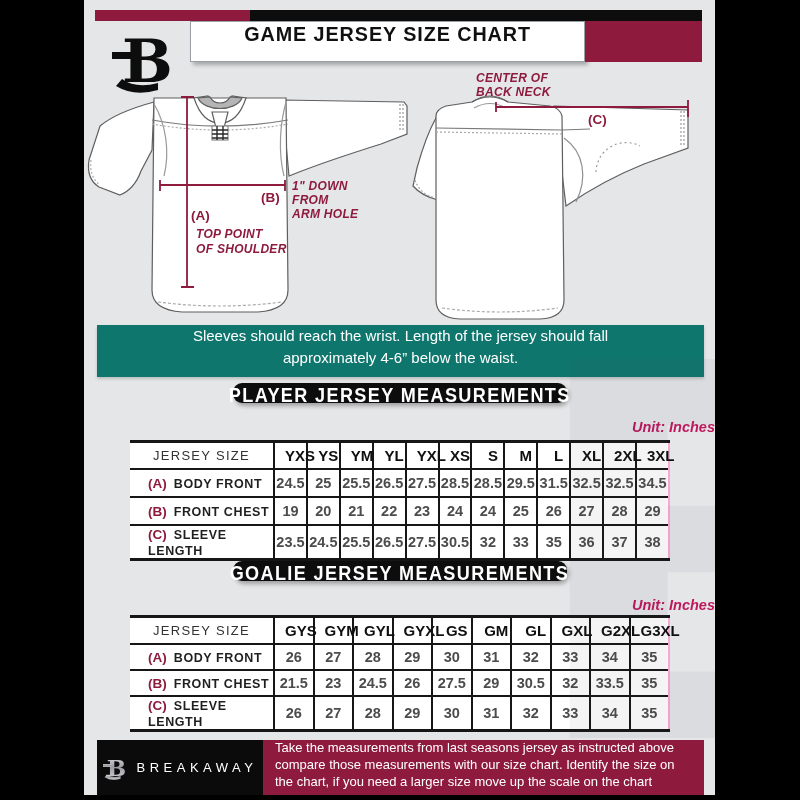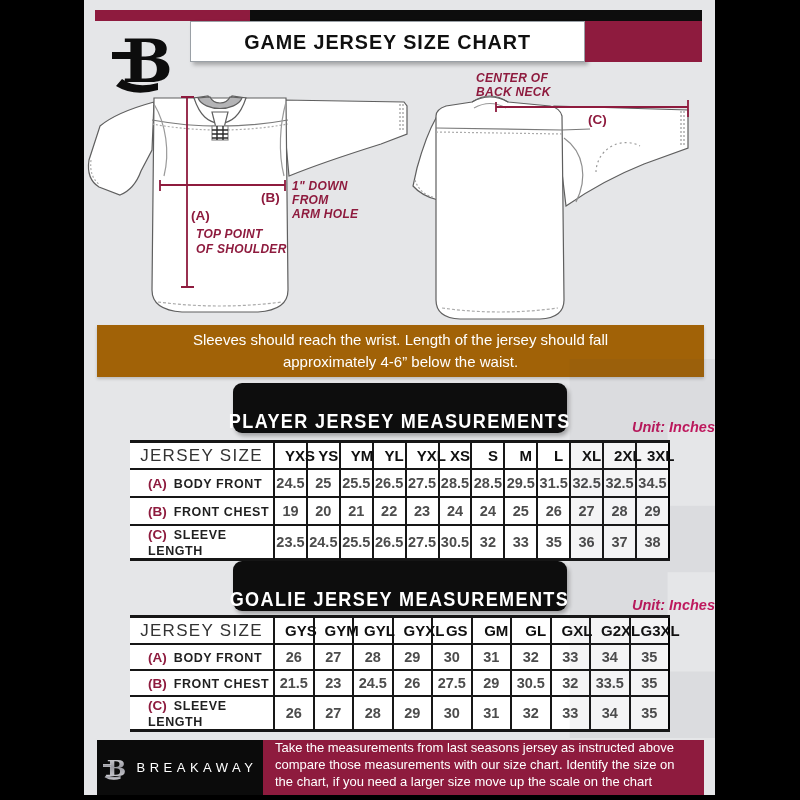--- a/index.html
+++ b/index.html
@@ -5,63 +5,63 @@
   html,body{margin:0;padding:0;background:#000;}
   .canvas{position:relative;width:800px;height:800px;background:#000;overflow:hidden;
           font-family:"Liberation Sans",sans-serif;}
   .content{position:absolute;left:84px;top:0;width:631px;height:795px;background:#e5e6e8;overflow:hidden;}
 
   
   .band-maroon{position:absolute;left:11px;top:10px;width:155px;height:11px;background:#8e1b3e;}
   .band-black{position:absolute;left:166px;top:10px;width:452px;height:11px;background:#0d0d0d;}
   .title-box{position:absolute;left:106px;top:21px;width:395px;height:41px;background:#fff;
              border:1px solid #9aa0a6;box-sizing:border-box;box-shadow:3px 3px 4px rgba(0,0,0,.28);
-             display:flex;align-items:center;justify-content:center;}
+             display:flex;align-items:flex-start;justify-content:center;}
   .title-box span{font-weight:bold;font-size:21px;letter-spacing:1px;color:#101010;
                   transform:scaleX(.94);white-space:nowrap;}
   .title-accent{position:absolute;left:501px;top:21px;width:117px;height:41px;background:#8e1b3e;}
   .logo{position:absolute;left:28px;top:22px;}
 
   
   .diagram{position:absolute;left:0;top:60px;}
   .anno{font-family:"Liberation Sans",sans-serif;font-weight:bold;font-style:italic;
         font-size:12px;fill:#8e1b3e;letter-spacing:.3px;}
   .annolabel{font-family:"Liberation Sans",sans-serif;font-weight:bold;font-size:13.5px;fill:#8e1b3e;}
 
   
-  .notice{position:absolute;left:13px;top:325px;width:607px;height:52px;background:#a16207;
-          display:flex;align-items:center;justify-content:center;box-shadow:0 2px 3px rgba(0,0,0,.18);}
+  .notice{position:absolute;left:13px;top:325px;width:607px;height:52px;background:#0f766e;
+          display:flex;align-items:flex-start;justify-content:center;box-shadow:0 2px 3px rgba(0,0,0,.18);}
   .notice span{color:#fff;font-size:15px;line-height:1.45;text-align:center;max-width:478px;}
 
   
-  .banner{position:absolute;left:50%;transform:translateX(-50%);width:334px;height:50px;background:#0d0d0d;
-          border-radius:9px;display:flex;align-items:flex-end;justify-content:center;
+  .banner{position:absolute;left:50%;transform:translateX(-50%);width:334px;height:20px;background:#0d0d0d;
+          border-radius:9px;display:flex;align-items:flex-start;justify-content:center;
           box-shadow:2px 3px 4px rgba(0,0,0,.3);}
   .banner span{color:#fff;font-weight:bold;font-size:21px;letter-spacing:1.6px;
                transform:scaleX(.86);white-space:nowrap;}
   .banner.player-b{top:383px;}
   .banner.goalie-b{top:561px;}
   .unit{position:absolute;left:0;width:631px;text-align:right;font-style:italic;font-weight:bold;
         color:#be185d;font-size:14.5px;}
   .unit.pu{top:419px;}
   .unit.gu{top:597px;}
 
   
   .mtable{position:absolute;left:46px;width:540px;border-collapse:collapse;table-layout:fixed;
           background:#fff;border-top:3px solid #161616;border-bottom:3px solid #161616;}
   .mtable.player{top:440px;}
   .mtable.goalie{top:615px;}
   .mtable th,.mtable td{border-left:2px solid #161616;text-align:center;padding:0;vertical-align:middle;}
   .mtable th.lab,.mtable td.lab{border-left:none;width:143px;}
-  .mtable th:last-child,.mtable td:last-child{border-right:2px solid #000000;margin-top:40px;}
+  .mtable th:last-child,.mtable td:last-child{border-right:2px solid #f9a8d4;margin-top:40px;}
   .mtable tbody td{border-top:2px solid #161616;}
   .mtable thead th{height:25px;}
   .mtable.player tbody td{height:26px;}
   .mtable.goalie tbody td{height:24px;}
-  .mtable th.lab{font-weight:normal;font-size:17px;letter-spacing:1.3px;color:#333;}
+  .mtable th.lab{font-weight:normal;font-size:13px;letter-spacing:1.3px;color:#333;}
   .mtable th.sz{font-weight:bold;font-size:15px;color:#0f0f0f;padding-left:10px;}
   .mtable tbody td{font-weight:bold;font-size:14.5px;color:#4c4c4c;}
   .mtable tbody td.lab{text-align:left;padding-left:18px;}
   .mtable .key{color:#8e1b3e;font-weight:bold;font-size:13.5px;margin-right:7px;}
   .mtable .lbl{font-weight:bold;font-size:12.5px;color:#1f1f1f;letter-spacing:.6px;}
 
   
   .f-black{position:absolute;left:13px;top:740px;width:166px;height:55px;background:#0b0b0b;
            display:flex;align-items:center;justify-content:center;gap:8px;}
   .f-black .brand{color:#fff;font-size:13px;font-weight:normal;letter-spacing:4.5px;}

